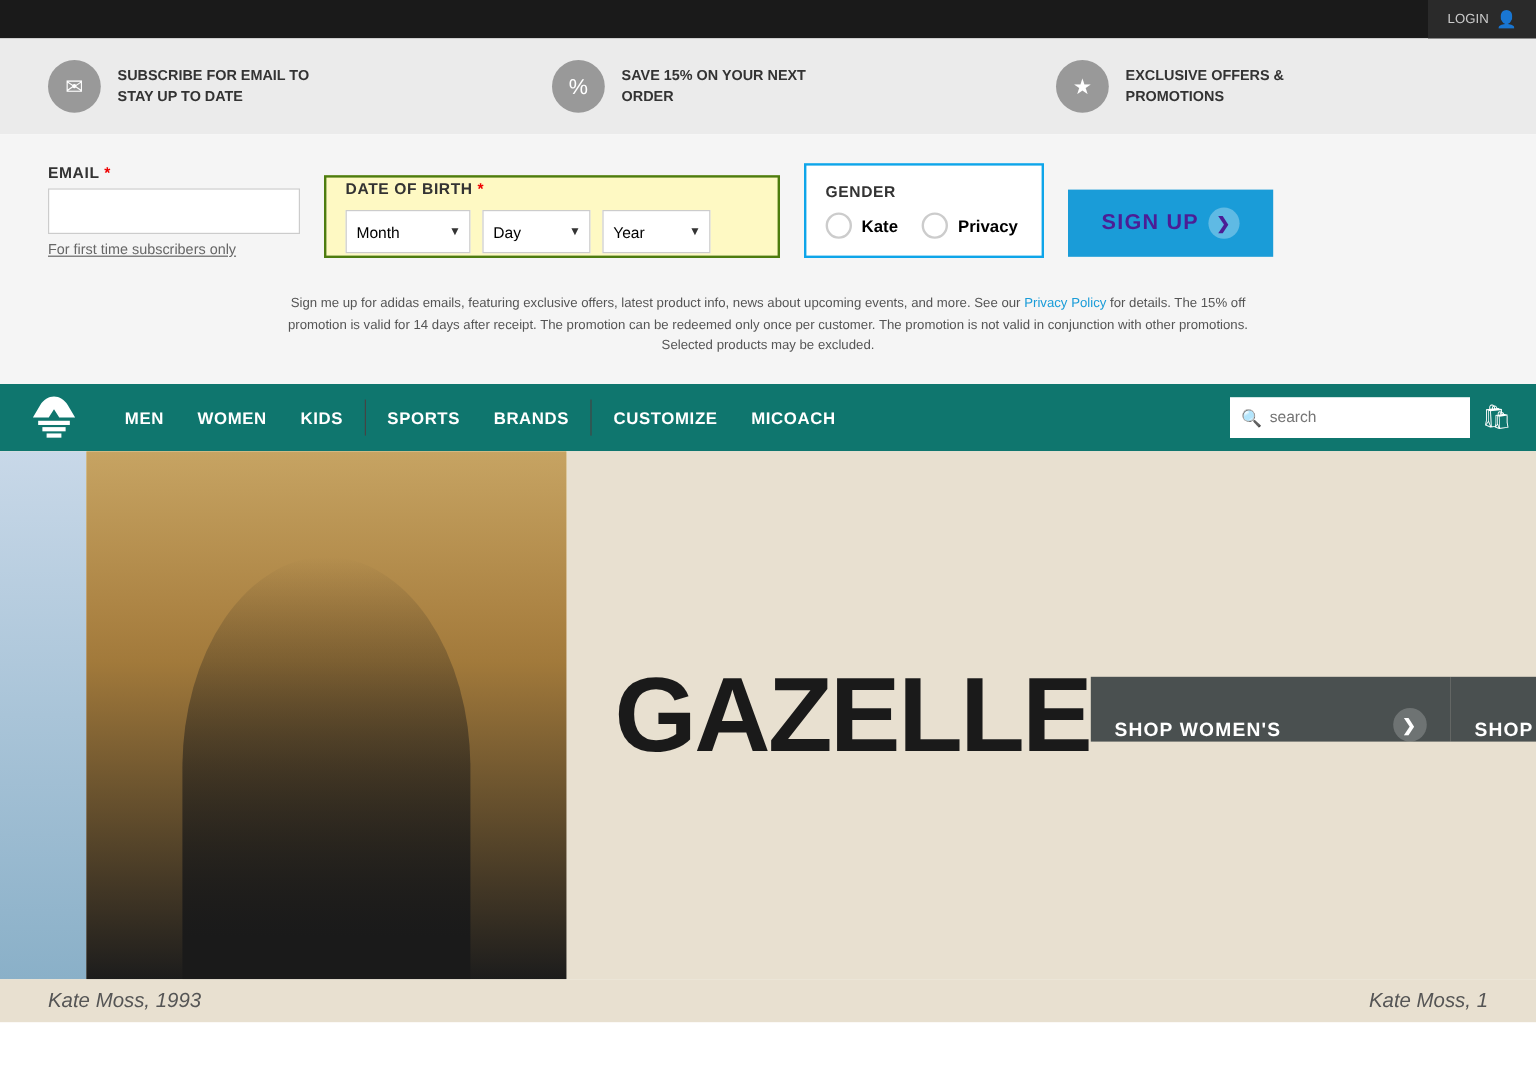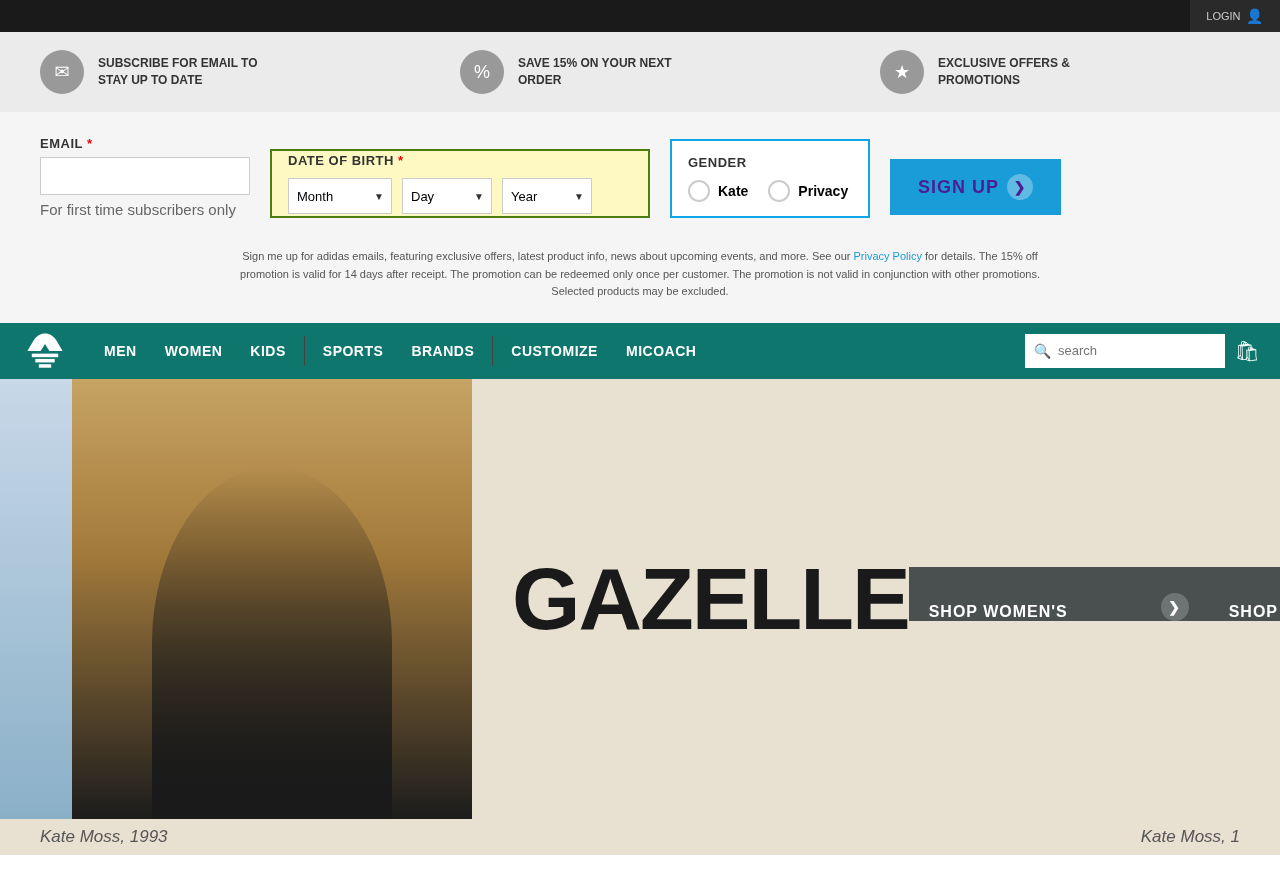--- a/index.html
+++ b/index.html
@@ -107,22 +107,23 @@
     .email-input {
       width: 210px;
       height: 38px;
       border: 1px solid #ccc;
       background: #fff;
       padding: 0 8px;
       font-size: 13px;
       outline: none;
     }
     .email-hint {
-      font-size: 15px;
+      font-size: 12px;
       color: #666;
+      text-decoration: underline;
     }
 
     
     .dob-box {
       border: 2px solid #4d7c0f;
       padding: 2px 16px;
       background: #fef9c3;
       min-width: 380px;
     }
     .dob-label {

